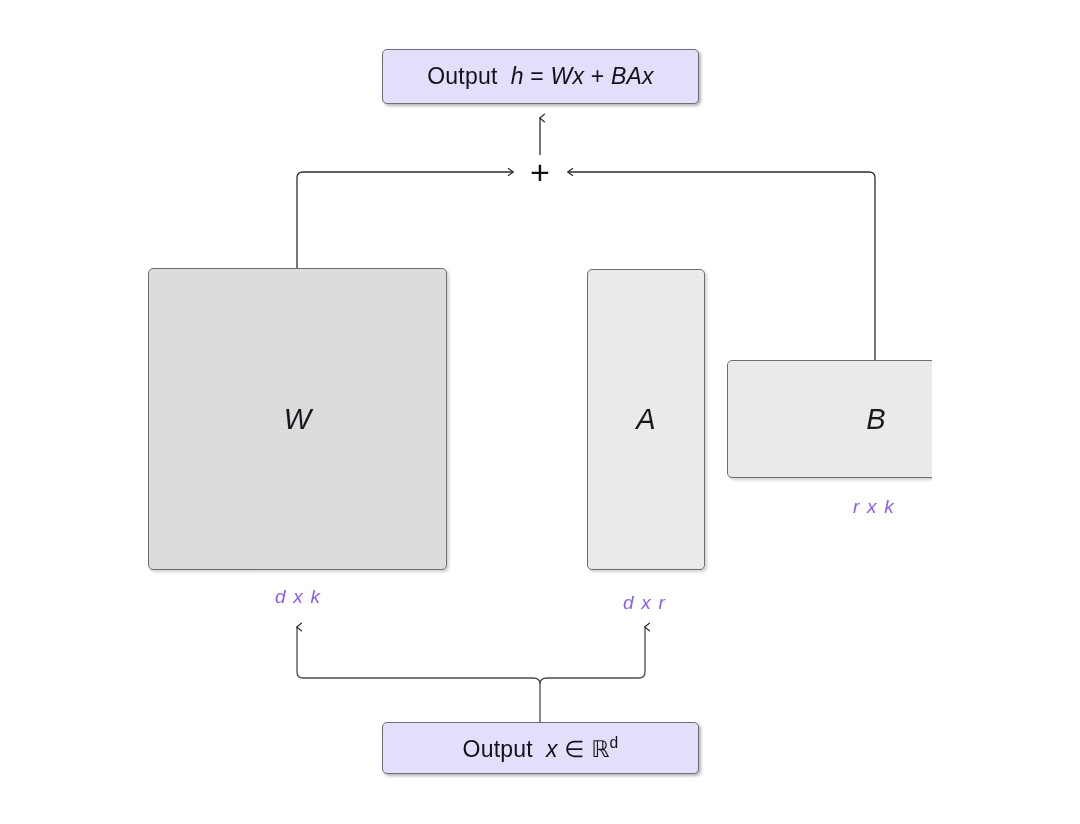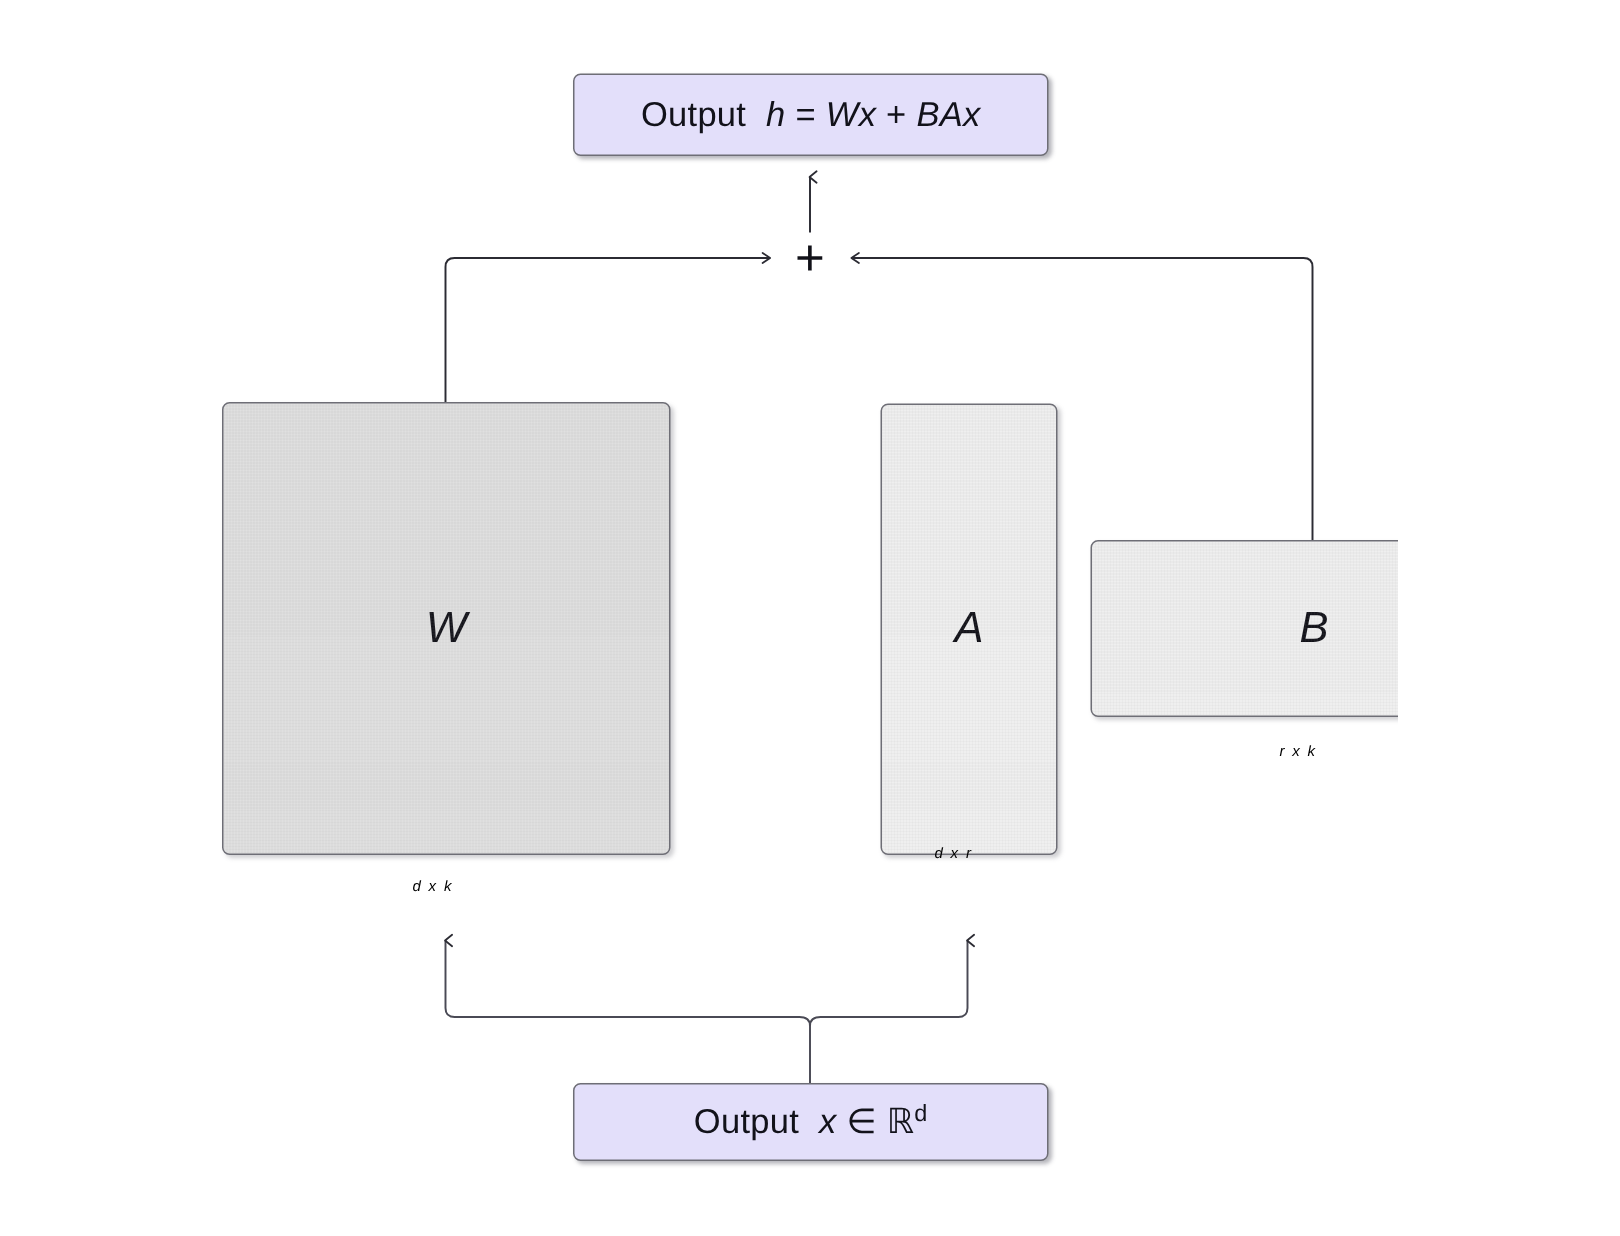--- a/index.html
+++ b/index.html
@@ -55,23 +55,23 @@
   .upright {
     font-style: normal;
   }
   .sup {
     font-size: 0.68em;
     vertical-align: super;
     font-style: normal;
   }
   .dim-label {
     position: absolute;
-    font-size: 10px;
+    font-size: 19px;
     font-style: italic;
-    color: #000000;
+    color: #8b5cf6;
     letter-spacing: 1.2px;
     white-space: nowrap;
   }
   .plus-sign {
     position: absolute;
     font-size: 34px;
     line-height: 1;
     color: #111118;
     font-weight: 400;
     user-select: none;
@@ -132,21 +132,21 @@
   <div class="node matrix-node" style="left:148px; top:268px; width:299px; height:302px; background:#e0e0e0;">
     <span class="grain"></span>
     <span class="glyph">W</span>
   </div>
   <div class="dim-label" style="left:275px; top:586px;">d x k</div>
 
   <div class="node matrix-node" style="left:587px; top:269px; width:118px; height:301px; background:#efefef;">
     <span class="grain"></span>
     <span class="glyph">A</span>
   </div>
-  <div class="dim-label" style="left:623px; top:564px;">d x r</div>
+  <div class="dim-label" style="left:623px; top:592px;">d x r</div>
 
   <div class="node matrix-node" style="left:727px; top:360px; width:298px; height:118px; background:#efefef;">
     <span class="grain"></span>
     <span class="glyph">B</span>
   </div>
   <div class="dim-label" style="left:853px; top:496px;">r x k</div>
 
   <div class="node io-node" style="left:382px; top:722px; width:317px; height:52px;">
     <span>
       <span class="upright">Output</span>&nbsp;

